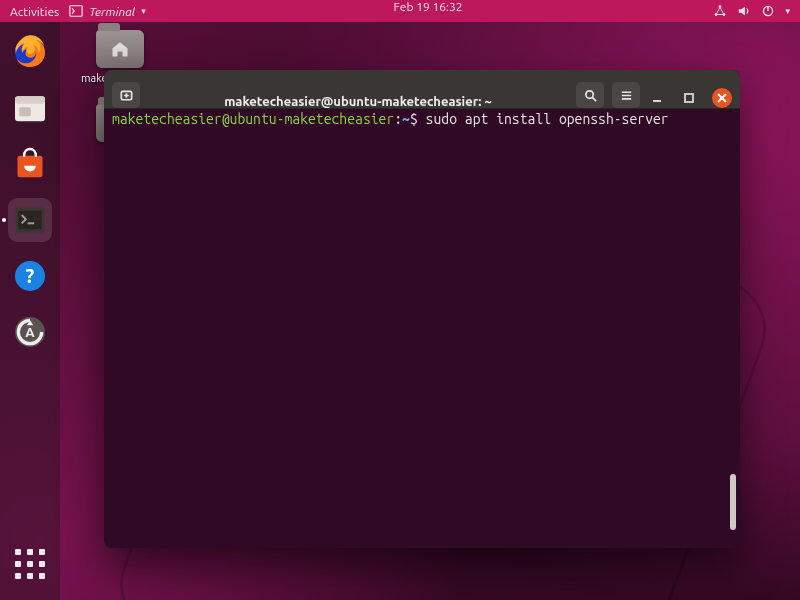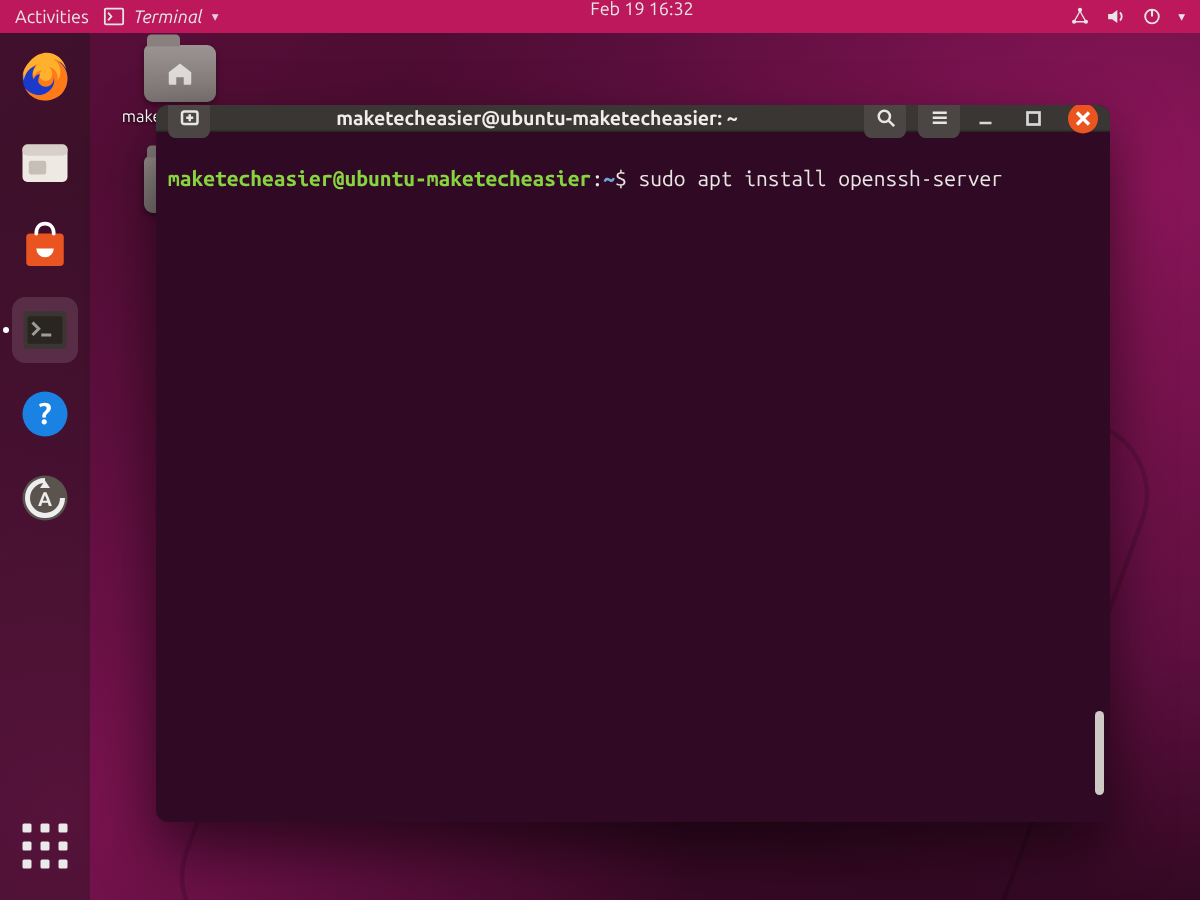--- a/index.html
+++ b/index.html
@@ -63,21 +63,21 @@
   .di .folder svg { position:absolute; left:50%; top:50%; transform:translate(-50%,-50%); width:20px; height:20px; fill:#e8e5e2; opacity:.9; }
   .di .label { text-shadow:0 1px 2px #000; white-space:nowrap; max-width:80px; overflow:hidden; text-overflow:ellipsis; text-align:center; }
 
   
   .termwin {
     position:absolute; left:104px; top:70px; width:636px; height:478px;
     background:#300a24; border-radius:8px; overflow:hidden; z-index:25;
     box-shadow:0 18px 40px rgba(0,0,0,.55);
   }
   .titlebar {
-    height:18px; background:#3a3633; display:flex; align-items:center; padding:0 8px; gap:8px; color:#ddd;
+    height:39px; background:#3a3633; display:flex; align-items:flex-end; padding:0 8px; gap:8px; color:#ddd;
     border-bottom:1px solid #2a2624;
   }
   .tb-btn {
     width:28px; height:26px; border-radius:5px; background:#4b4643; display:flex;
     align-items:center; justify-content:center;
   }
   .tb-btn svg { width:15px; height:15px; fill:none; stroke:#e6e6e6; stroke-width:1.8; }
   .tb-title { flex:0 0 auto; margin:0 auto; font-weight:600; font-size:13px; color:#f0eeec; }
   .tb-spacer { flex:1; }
   .win-ctrl { display:flex; gap:14px; align-items:center; }
@@ -85,21 +85,21 @@
   .wc svg { width:14px; height:14px; fill:none; stroke:#d8d8d8; stroke-width:1.8; }
   .wc-close { width:20px; height:20px; border-radius:50%; background:#e95420; display:flex; align-items:center; justify-content:center; }
   .wc-close svg { width:10px; height:10px; stroke:#fff; stroke-width:2.2; }
 
   .term-body {
     position:absolute; top:34px; left:0; right:0; bottom:0;
     font-family:"Ubuntu Mono","DejaVu Sans Mono","Liberation Mono",monospace;
     font-size:14px; line-height:18px; color:#e8e6e3; padding:6px 8px; white-space:pre;
     overflow:hidden;
   }
-  .p-user { color:#87d441; font-weight:bold; }
+  .p-user { color:#87d441; font-weight:normal; }
   .p-path { color:#6fa8dc; font-weight:bold; }
   .p-sep  { color:#e8e6e3; }
 
   
   .scroll-thumb {
     position:absolute; right:4px; bottom:18px; width:6px; height:56px;
     background:#cfcac6; border-radius:3px;
   }
 </style>
 </head>

